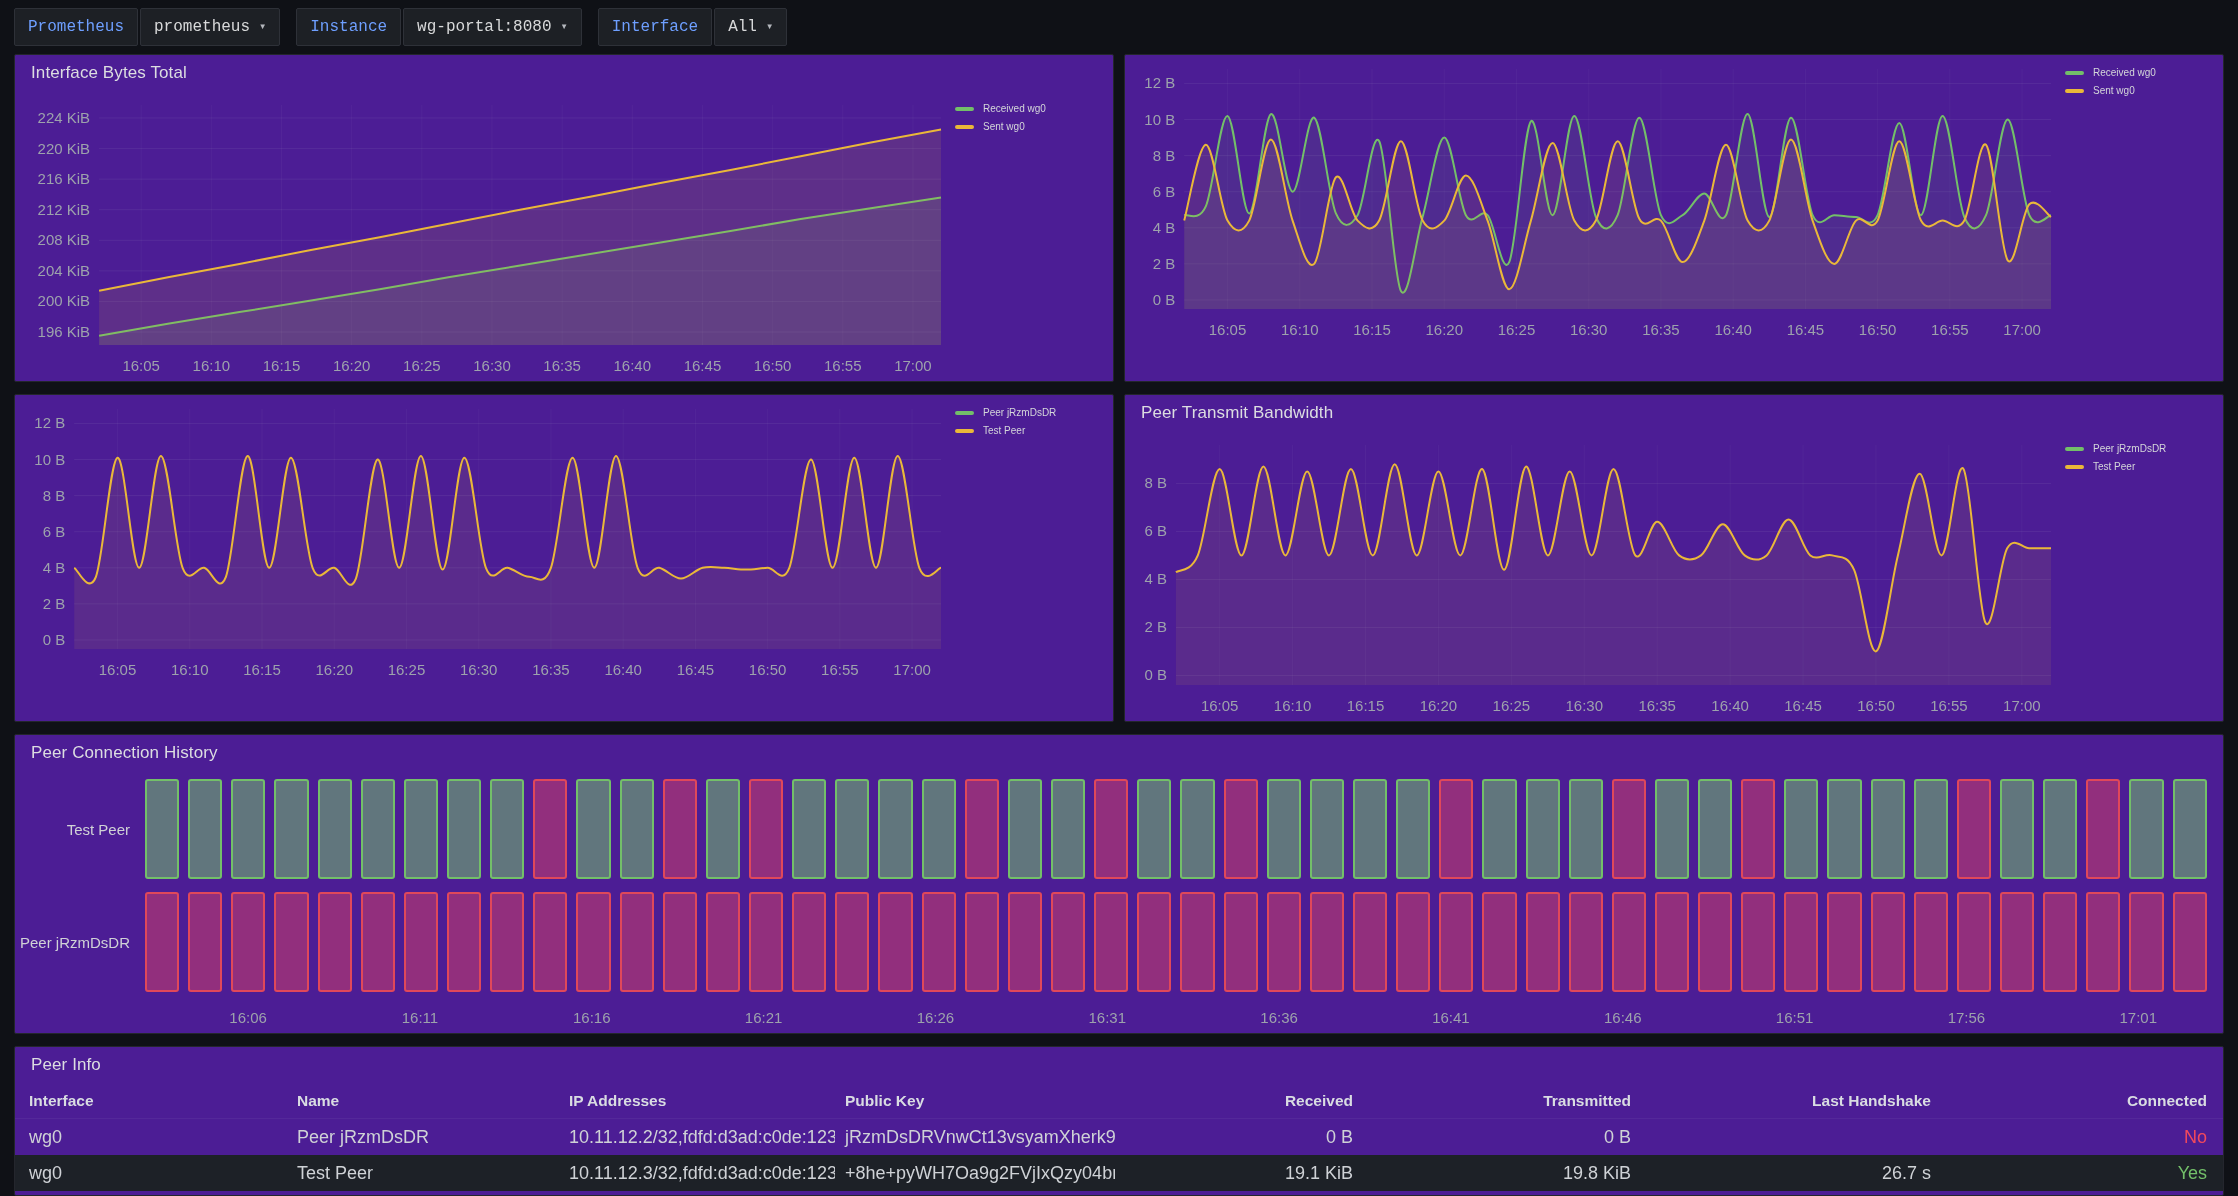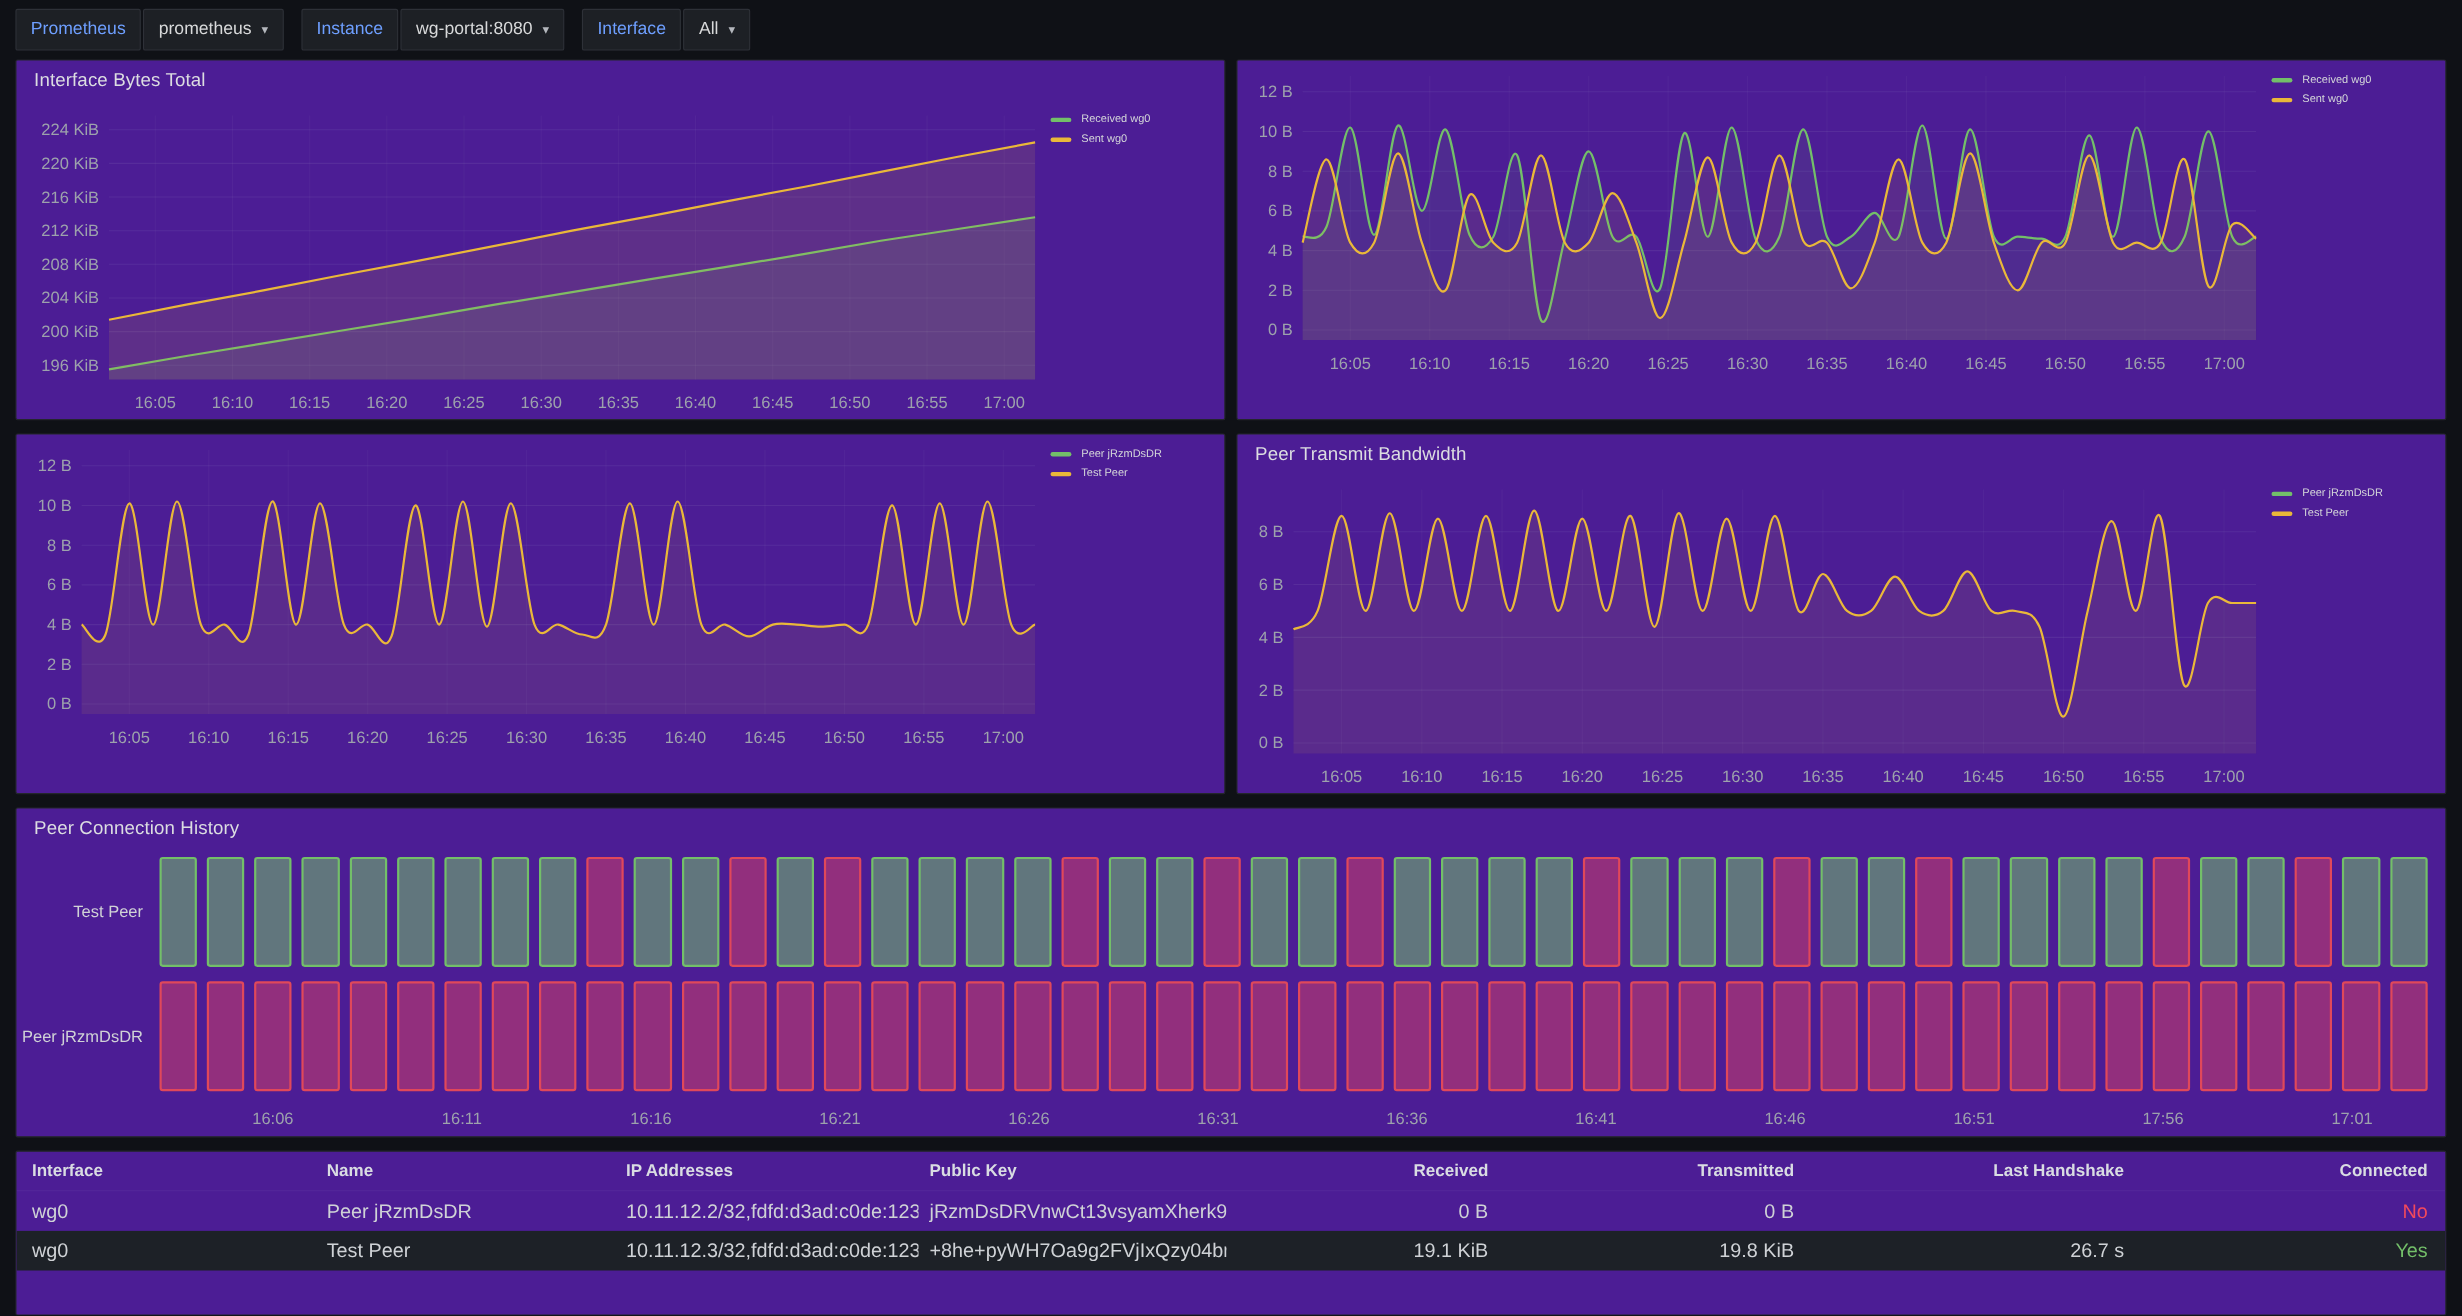--- a/index.html
+++ b/index.html
@@ -10,21 +10,21 @@
     color:#d8d9da;
     overflow:hidden;
   }
   
   .topbar { height:54px; display:flex; align-items:center; gap:16px; padding:8px 14px; }
   .var-group { display:flex; gap:2px; }
   .chip {
     height:38px; display:flex; align-items:center; gap:9px;
     background:#1d2025; border:1px solid #2e3138; border-radius:2px;
     padding:0 13px; font-size:16px; color:#d8d9da; cursor:pointer;
-    font-family:Liberation Sans, sans-serif;
+    font-family:Liberation Mono, monospace;
   }
   .chip.lbl { color:#6e9fff; }
   .caret { font-size:12px; color:#b4b7bd; line-height:1; }
   
   .row2 { display:grid; grid-template-columns:1fr 1fr; gap:10px; margin:0 14px 12px; }
   .rowfull { margin:0 14px 12px; }
   .rowfull:last-child { margin-bottom:0; }
   .panel {
     background:#4c1d95; border:1px solid #24262d; border-radius:2px;
     display:flex; flex-direction:column; overflow:hidden;
@@ -468,20 +468,23 @@
           <span style="left: 80%;">16:51</span>
           <span style="left: 88.3333%;">17:56</span>
           <span style="left: 96.6667%;">17:01</span>
         </div>
     </div>
   </section>
 </div>
 
 <div class="rowfull">
   <section class="panel panel-table">
+    <header class="panel-header">
+      <h2 class="panel-title">Peer Info</h2>
+    </header>
     <div class="thead">
         <div class="cell c0 left">Interface</div>
         <div class="cell c1 left">Name</div>
         <div class="cell c2 left">IP Addresses</div>
         <div class="cell c3 left">Public Key</div>
         <div class="cell c4 right">Received</div>
         <div class="cell c5 right">Transmitted</div>
         <div class="cell c6 right">Last Handshake</div>
         <div class="cell c7 right">Connected</div>
       </div>

